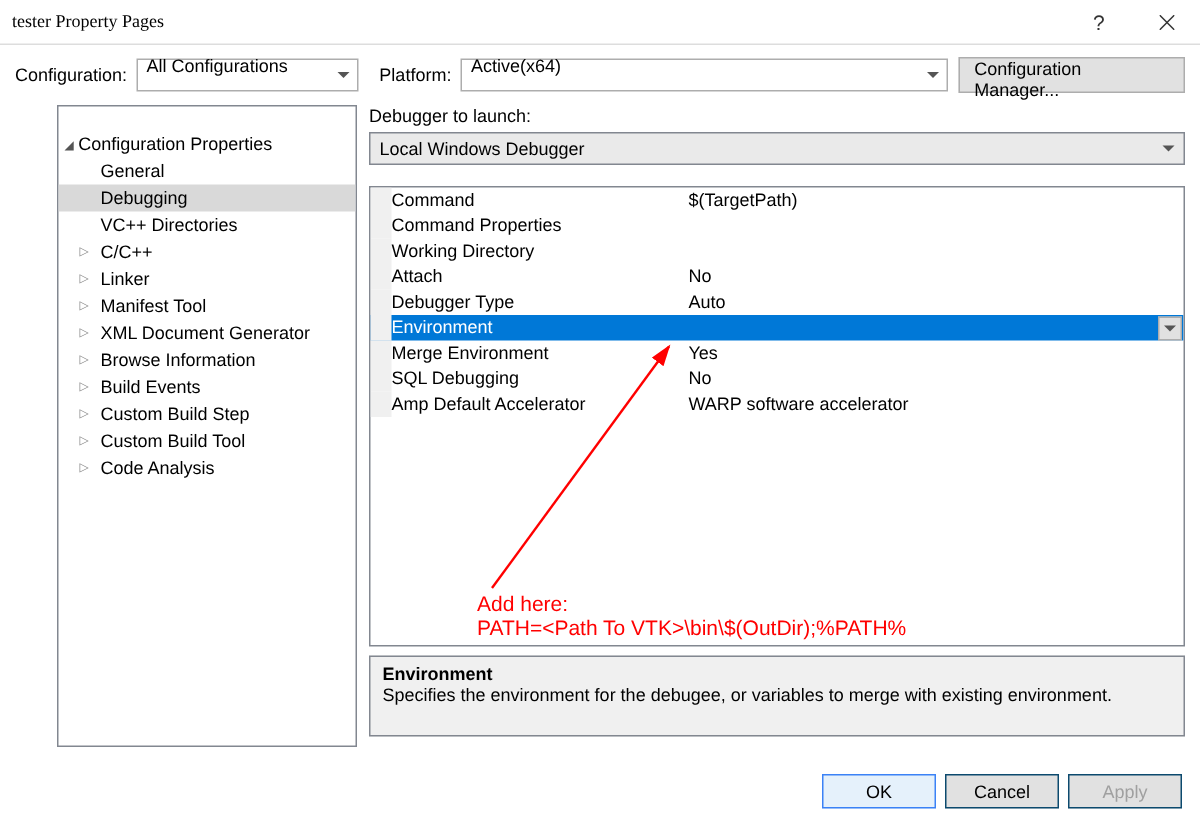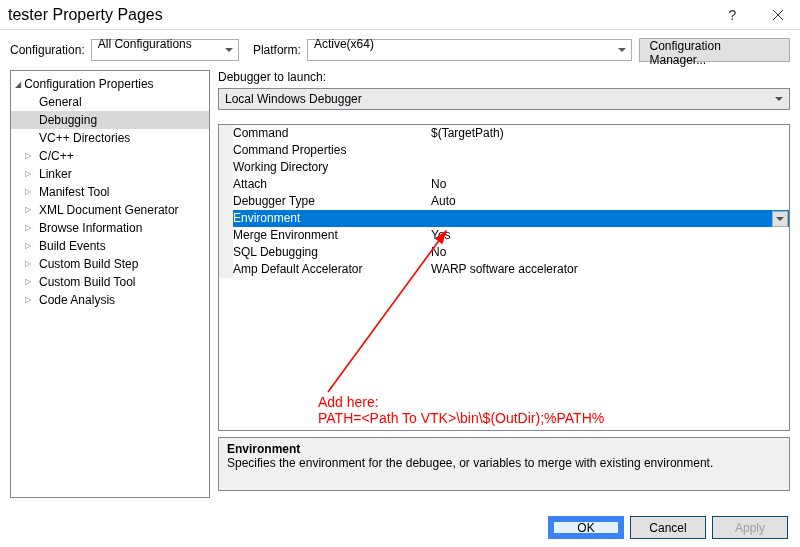--- a/index.html
+++ b/index.html
@@ -13,21 +13,21 @@
     overflow: hidden;
     position: relative;
   }
   .titlebar {
     height: 30px;
     display: flex;
     align-items: center;
     padding-left: 8px;
     border-bottom: 1px solid #ddd;
   }
-  .titlebar .title { flex: 1; font-size: 16px; }
+  .titlebar .title { flex: 1; font-size: 12px; font-family: Liberation Serif, serif; }
   .titlebar .btn {
     width: 45px; height: 30px;
     display: flex; align-items: center; justify-content: center;
     font-size: 14px; color: #333;
   }
   .controls-row {
     display: flex;
     align-items: center;
     gap: 6px;
     padding: 8px 10px;
@@ -62,22 +62,23 @@
   .main {
     display: flex;
     padding: 0 10px;
     gap: 8px;
   }
   .tree {
     width: 200px;
     height: 428px;
     border: 1px solid #828790;
     background: #fff;
-    padding: 4px 0;
+    padding: 16px 0;
     overflow: hidden;
+    margin-left: 28px;
   }
   .tree-item {
     padding: 2px 4px 2px 18px;
     white-space: nowrap;
     position: relative;
     cursor: default;
   }
   .tree-item.root { padding-left: 4px; font-size:12px; }
   .tree-item.root::before {
     content: "◢";
@@ -175,21 +176,21 @@
     bottom: 8px; right: 12px;
     display: flex; gap: 6px;
   }
   .footer .fbtn {
     width: 76px; height: 23px;
     border: 1px solid #0c4a6e;
     background: #e1e1e1;
     display:flex; align-items:center; justify-content:center;
     font-size:12px;
   }
-  .footer .fbtn.primary { border:6px solid #3b82f6; background:#e5f1fb;}
+  .footer .fbtn.primary { border:1px solid #3b82f6; background:#e5f1fb;}
   .footer .fbtn.disabled { color:#a0a0a0; }
   .annot {
     position: absolute;
     color: #f00;
     font-size: 14px;
     pointer-events: none;
     text-align: right;
   }
 </style>
 </head>

